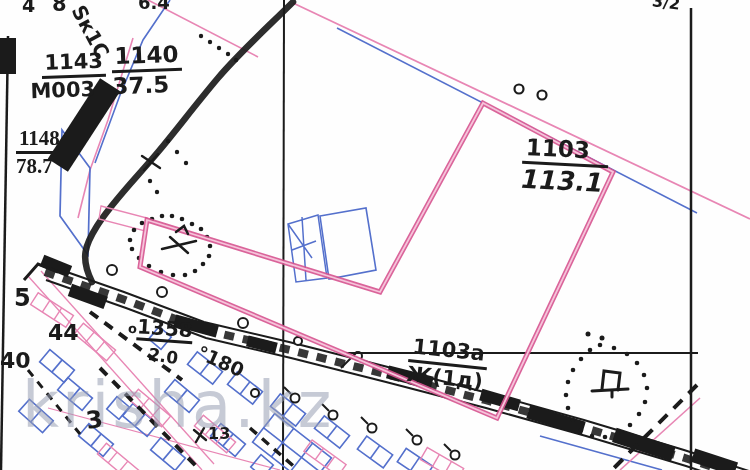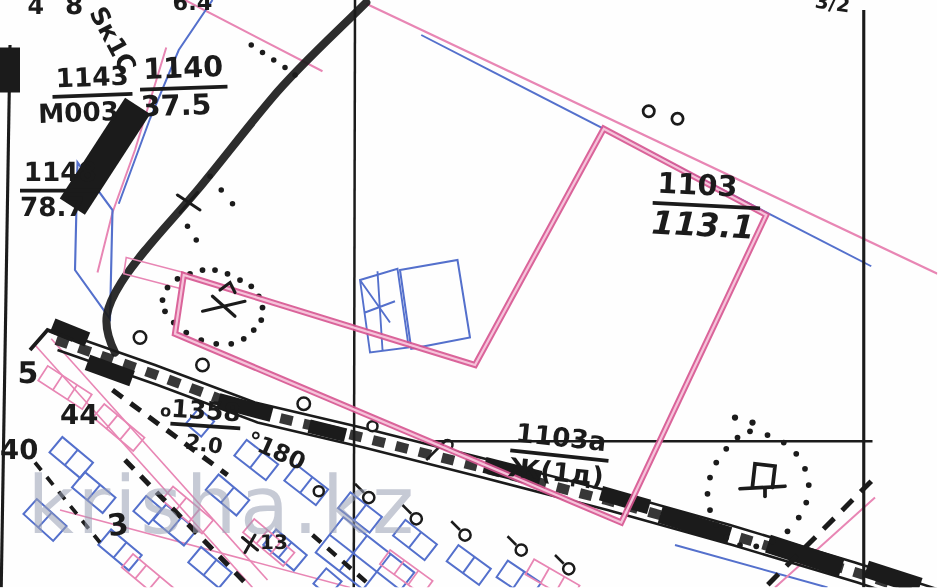--- a/index.html
+++ b/index.html
@@ -327,21 +327,21 @@
 <div class="lbl" style="left:652px;top:-5px;font-size:16px;transform:rotate(8deg);">3/2</div>
 
 <div class="lbl fraction" style="left:30px;top:52px;font-size:21px;transform:rotate(-2deg);">
   <span class="num" style="margin-left:12px;">1143</span>
   <span class="den">М003</span>
 </div>
 <div class="lbl fraction" style="left:112px;top:44px;font-size:23px;transform:rotate(-2deg);">
   <span class="num">1140</span>
   <span class="den">37.5</span>
 </div>
-<div class="lbl fraction" style="left:16px;top:128px;font-size:21px;">
+<div class="lbl fraction" style="left:16px;top:128px;font-size:21px;font-family:Liberation Serif, serif;">
   <span class="num">1148</span>
   <span class="den">78.7</span>
 </div>
 <div class="lbl fraction" style="left:522px;top:138px;font-size:23px;transform:rotate(3deg);">
   <span class="num" style="min-width:80px;">1103</span>
   <span class="den" style="font-size:26px;font-style:italic;">113.1</span>
 </div>
 <div class="lbl fraction" style="left:408px;top:340px;font-size:21px;transform:rotate(6deg);">
   <span class="num">1103а</span>
   <span class="den">Ж(1д)</span>

